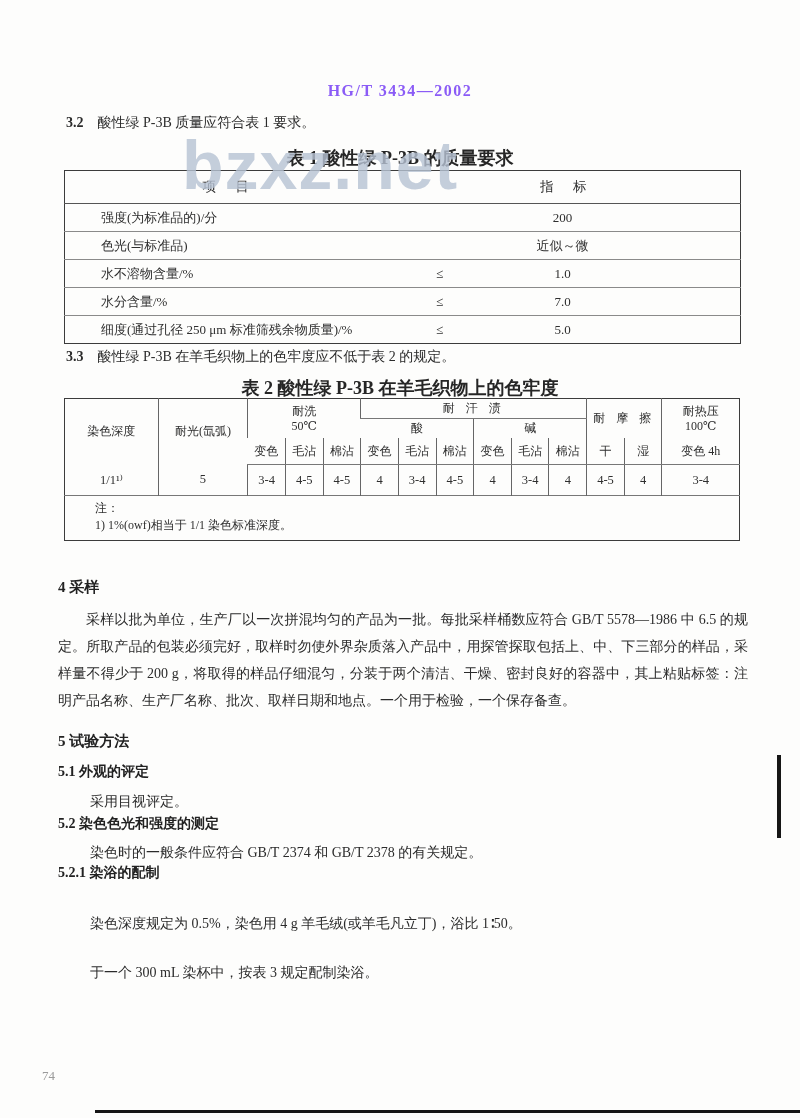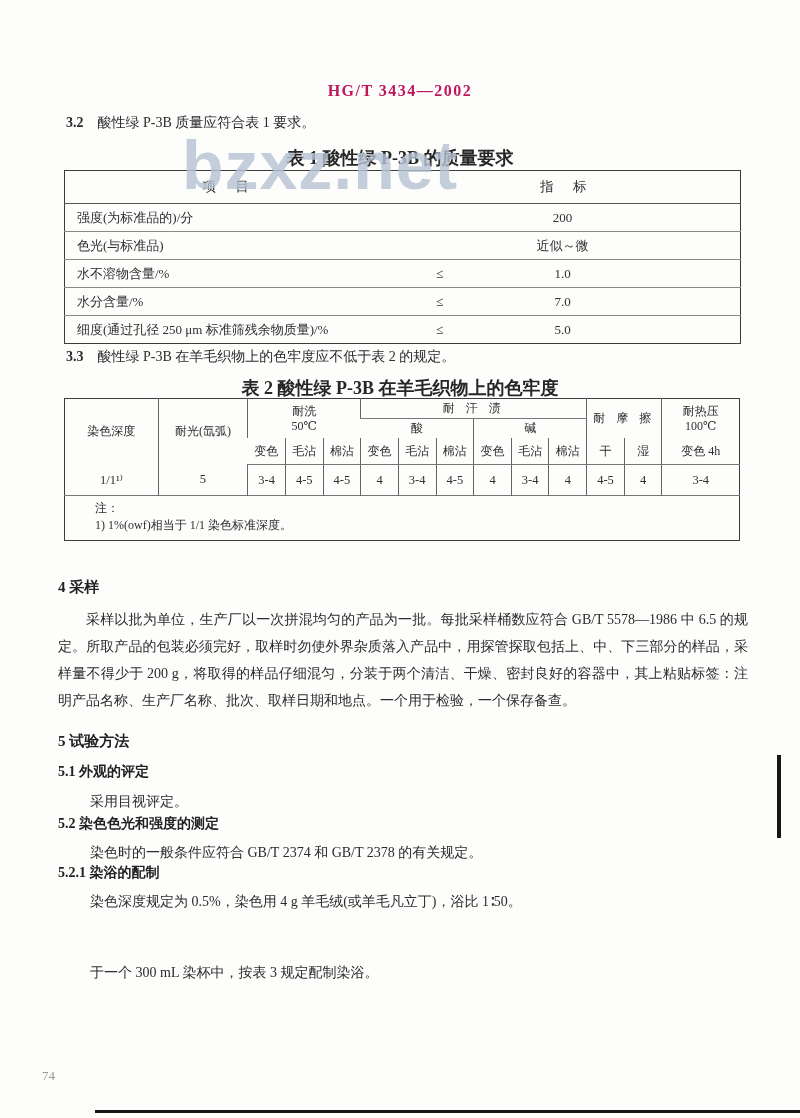--- a/index.html
+++ b/index.html
@@ -6,42 +6,42 @@
   body{
     width:800px;height:1118px;position:relative;overflow:hidden;
     background:#fdfdfc;
     font-family:"Liberation Serif","DejaVu Serif",serif;
     color:#2b2b2b;
   }
   .page{position:absolute;inset:0;}
   .abs{position:absolute;}
   .doc-header{
     top:82px;left:0;width:100%;text-align:center;
-    font-weight:bold;font-size:16px;letter-spacing:1.5px;color:#be185d;
+    font-weight:bold;font-size:16px;letter-spacing:1.5px;color:#8b5cf6;
   }
   .watermark{
     top:126px;left:182px;
     font-family:"Liberation Sans","DejaVu Sans",sans-serif;
     font-weight:bold;font-size:68px;letter-spacing:1px;
     color:#b7c3d4;opacity:.8;z-index:5;pointer-events:none;
   }
   .body-text{font-size:14px;line-height:26px;color:#2b2b2b;}
   .clause{left:58px;width:690px;}
   .clause .num{font-weight:bold;margin-right:14px;margin-left:8px;}
   .tbl-caption{left:0;width:100%;text-align:center;font-weight:bold;font-size:18px;color:#262626;}
   
   table{border-collapse:collapse;table-layout:fixed;}
   .t1{
     left:64px;top:170px;width:676px;font-size:13px;color:#2e2e2e;
     border:1.6px solid #3c3c3c;
   }
   .t1 th{font-weight:normal;font-size:13.5px;letter-spacing:8px;border-bottom:1.2px solid #555;height:30px;}
   .t1 td{height:27px;border-bottom:1px solid #8a8a8a;padding:0;}
   .t1 tr:last-child td{border-bottom:none;}
-  .t1 .item{text-align:left;padding-left:12px;}
+  .t1 .item{text-align:left;padding-left:36px;}
   .t1 .rel{text-align:center;}
   .t1 .val{text-align:center;}
   
   .t2{
     left:64px;top:398px;width:676px;font-size:12px;color:#2e2e2e;
     border:1.6px solid #3c3c3c;
   }
   .t2 th,.t2 td{font-weight:normal;border-left:1px solid #666;border-bottom:1px solid #777;padding:1px 0;text-align:center;vertical-align:middle;}
   .t2 th:first-child,.t2 td:first-child{border-left:none;}
   .t2 .grp{letter-spacing:4px;}
@@ -201,20 +201,20 @@
 
   <div class="abs clause h-bold" style="top:732px;">5  试验方法</div>
 
   <div class="abs clause h-bold" style="top:763px;font-size:14px;">5.1  外观的评定</div>
   <div class="abs indent body-text" style="top:789px;">采用目视评定。</div>
 
   <div class="abs clause h-bold" style="top:815px;font-size:14px;">5.2  染色色光和强度的测定</div>
   <div class="abs indent body-text" style="top:840px;">染色时的一般条件应符合 GB/T 2374 和 GB/T 2378 的有关规定。</div>
 
   <div class="abs clause h-bold" style="top:864px;font-size:14px;">5.2.1  染浴的配制</div>
-  <div class="abs indent body-text" style="top:889px;">染色深度规定为 0.5%，染色用 4 g 羊毛绒(或羊毛凡立丁)，浴比 1∶50。</div>
+  <div class="abs indent body-text" style="top:911px;">染色深度规定为 0.5%，染色用 4 g 羊毛绒(或羊毛凡立丁)，浴比 1∶50。</div>
   <div class="abs indent body-text" style="top:960px;">于一个 300 mL 染杯中，按表 3 规定配制染浴。</div>
 
   <div class="abs page-num">74</div>
   <div class="abs artifact-vbar"></div>
   <div class="abs artifact-hline"></div>
 
 </div>
 
 </body></html>

